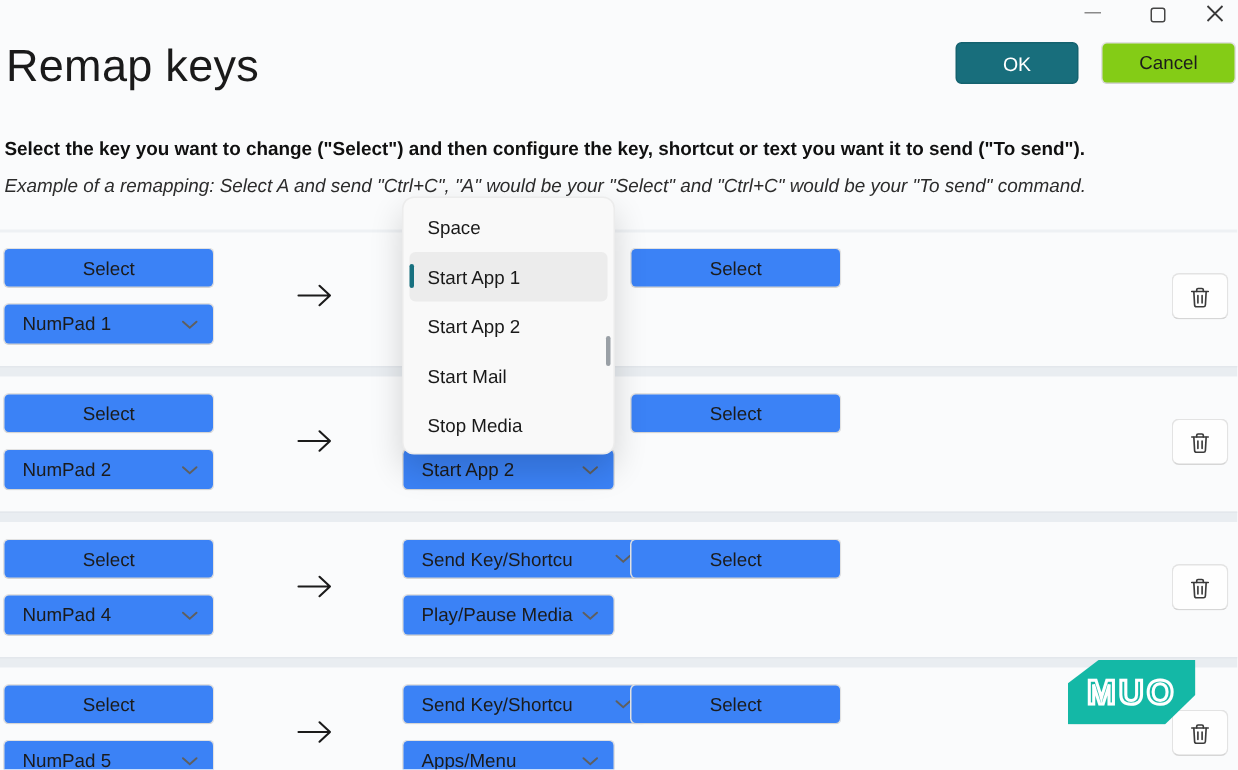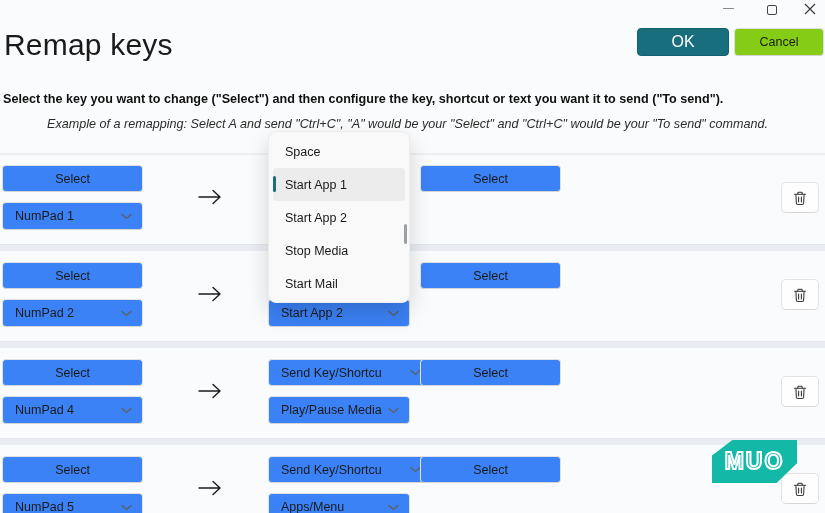--- a/index.html
+++ b/index.html
@@ -17,31 +17,31 @@
   .win-btn { position:absolute; top:0; width:30px; height:17px; display:flex; align-items:center; justify-content:center; cursor:default; }
   #btn-min  { right:82px; }
   #btn-max  { right:38px; }
   #btn-close{ right:0; }
   #btn-min .bar { width:11px; height:1.5px; background:#8a8a8a; }
   #btn-max .box { width:10px; height:10px; border:1.4px solid #454545; border-radius:2px; margin-top:2px; }
 
   
   #page-title { left:4px; top:28px; font-size:30px; font-weight:400; letter-spacing:.2px; color:#1a1a1a; }
   #ok-btn {
-    left:637px; top:28px; width:92px; height:28px;
+    left:637px; top:28px; width:82px; height:28px;
     background:#186e7c; color:#fff; border:1px solid #14626f; border-radius:4px;
-    font-size:16px; display:flex; align-items:center; justify-content:center; cursor:pointer;
+    font-size:13px; display:flex; align-items:center; justify-content:center; cursor:pointer;
   }
   #cancel-btn {
     left:734px; top:28px; width:90px; height:28px;
     background:#84cc16; border:1px solid #e0e0e0; border-bottom-color:#d2d2d2; border-radius:4px;
     font-size:12.5px; display:flex; align-items:center; justify-content:center; cursor:pointer;
   }
   #desc-bold   { left:3px; top:92px; font-size:12.6px; font-weight:700; color:#101010; }
-  #desc-example{ left:3px; top:117px; font-size:12.6px; font-style:italic; color:#2c2c2c;margin-left:44px; }
+  #desc-example{ left:3px; top:117px; font-size:12.6px; font-style:italic; color:#2c2c2c; }
 
   
   .row-band { left:0; width:825px; height:7px; background:#e9edf1; border-top:1px solid #e3e7ec; }
   #band-0 { top:153px; height:2px; background:#eef1f4; border:none; }
   #band-1 { top:244px; } #band-2 { top:341px; } #band-3 { top:438px; }
 
   
   .row { position:absolute; left:0; width:825px; height:97px; }
   #row-0 { top:154px; } #row-1 { top:251px; } #row-2 { top:348px; } #row-3 { top:445px; height:68px; overflow:hidden; }
 
@@ -242,24 +242,24 @@
       <span>Space</span>
     </div>
   <div class="fly-item selected">
     <div class="sel-bar"></div>
     <span>Start App 1</span>
   </div>
   <div class="fly-item">
       <span>Start App 2</span>
     </div>
   <div class="fly-item">
+      <span>Start Mail</span>
+    </div>
+  <div class="fly-item">
       <span>Stop Media</span>
-    </div>
-  <div class="fly-item">
-      <span>Start Mail</span>
     </div>
   <div class="fly-item"></div>
   <div id="fly-scrollbar"></div>
 </div>
 
 <div id="watermark" class="abs">
   <span>MUO</span>
 </div>
 
 </body></html>

